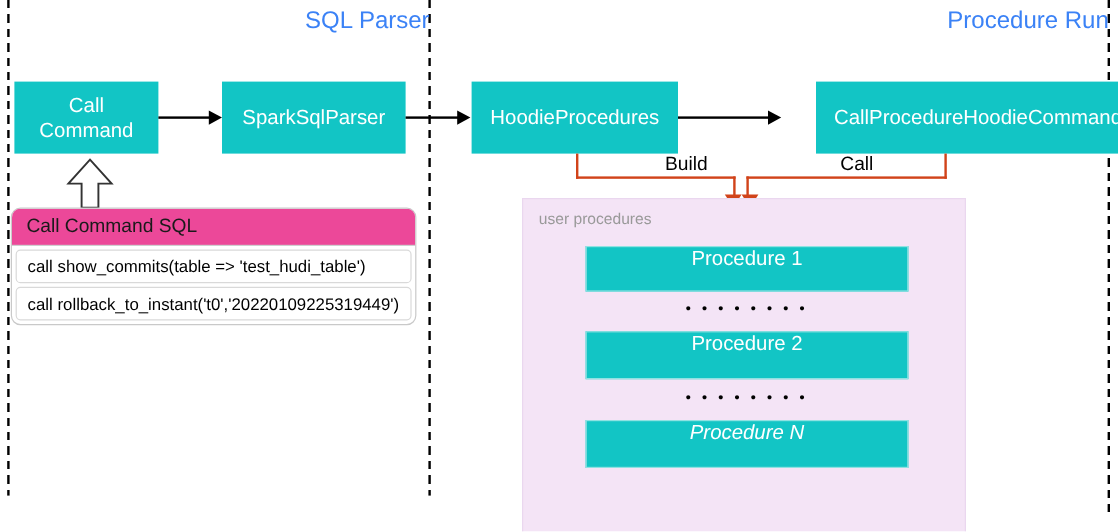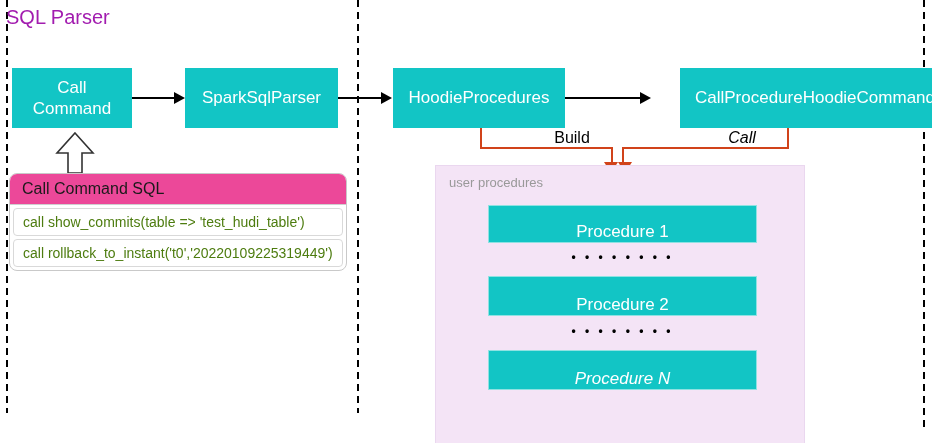--- a/index.html
+++ b/index.html
@@ -2,55 +2,56 @@
 <html><head>
 <meta charset="utf-8">
 <style>
   html,body{margin:0;padding:0;background:#fff;}
   #stage{
     position:relative;width:932px;height:443px;background:#fff;overflow:hidden;
     font-family:"Liberation Sans", sans-serif;
   }
   .vdash{position:absolute;width:2px;top:0;
     background:repeating-linear-gradient(to bottom,#000 0 7px,transparent 7px 12px);}
-  .lane-title{position:absolute;top:6px;font-size:20px;color:#a21caf;text-align:left;}
+  .lane-title{position:absolute;top:6px;font-size:20px;color:#3b82f6;text-align:right;}
   .node{position:absolute;background:#12C5C5;color:#fff;display:flex;align-items:center;
     justify-content:center;text-align:center;font-size:17px;line-height:1.25;}
   .hline{position:absolute;height:2px;background:#000;}
   .head-right{position:absolute;width:0;height:0;border-top:6px solid transparent;
     border-bottom:6px solid transparent;border-left:11px solid #000;}
   .oseg{position:absolute;background:#D1431A;}
   .ohead-down{position:absolute;width:0;height:0;border-left:7px solid transparent;
     border-right:7px solid transparent;border-top:11px solid #D1431A;}
   .conn-label{position:absolute;top:129px;font-size:16px;color:#000000;text-align:center;}
   .sql-panel{position:absolute;left:9px;top:173px;width:336px;background:#fff;
     border:1px solid #c9c9c9;border-radius:8px;overflow:hidden;}
   .sql-header{height:30px;line-height:30px;background:#ec4899;border-bottom:1px solid #cfcfcf;
     padding-left:12px;font-size:16px;color:#1a1a1a;}
   .sql-row{margin:3px;height:26px;line-height:26px;background:#fff;border:1px solid #d9d9d9;
-    border-radius:4px;padding-left:9px;font-size:14px;color:#4d7c0f;white-space:nowrap;}
+    border-radius:4px;padding-left:9px;font-size:14px;color:#000000;white-space:nowrap;}
   .user-panel{position:absolute;left:435px;top:165px;width:370px;height:317px;
     background:#F4E4F6;border:1px solid #EAD7EF;box-sizing:border-box;}
   .user-panel-title{position:absolute;left:13px;top:9px;font-size:13px;color:#999;}
   .proc{position:absolute;left:52px;width:269px;background:#12C5C5;color:#fff;display:flex;
-    align-items:flex-end;justify-content:center;font-size:17px;border:1px solid #8fe2e2;box-sizing:border-box;}
+    align-items:flex-start;justify-content:center;font-size:17px;border:1px solid #8fe2e2;box-sizing:border-box;}
   .dots{position:absolute;left:52px;width:269px;text-align:center;font-size:12px;
     font-weight:bold;letter-spacing:3px;color:#000;}
   .uparrow{position:absolute;left:55px;top:131px;}
 </style>
 </head>
 <body>
 
 <div id="stage">
 
   <div class="vdash" style="left:6px;height:413px;"></div>
   <div class="vdash" style="left:357px;height:413px;"></div>
   <div class="vdash" style="left:923px;height:430px;"></div>
 
   <div class="lane-title" style="left:6px;width:352px;">SQL Parser</div>
+  <div class="lane-title" style="left:358px;width:566px;">Procedure Run</div>
 
   <div class="node" style="left:12px;top:68px;width:120px;height:60px;justify-content:center;">
     <span style="max-width:90px;">Call Command</span>
   </div>
   <div class="node" style="left:393px;top:68px;width:172px;height:60px;">
     <span>HoodieProcedures</span>
   </div>
   <div class="node" style="left:185px;top:68px;width:153px;height:60px;">
     <span>SparkSqlParser</span>
   </div>
@@ -80,21 +81,21 @@
   <div class="oseg" style="left:480px;top:128px;width:2px;height:21px;"></div>
   <div class="oseg" style="left:480px;top:147px;width:133px;height:2px;"></div>
   <div class="oseg" style="left:611px;top:147px;width:2px;height:17px;"></div>
   <div class="ohead-down" style="left:604px;top:162px;"></div>
   <div class="conn-label" style="left:540px;width:64px;">Build</div>
 
   <div class="oseg" style="left:787px;top:128px;width:2px;height:21px;"></div>
   <div class="oseg" style="left:622px;top:147px;width:167px;height:2px;"></div>
   <div class="oseg" style="left:622px;top:147px;width:2px;height:17px;"></div>
   <div class="ohead-down" style="left:618px;top:162px;"></div>
-  <div class="conn-label" style="left:712px;width:60px;font-style:italic;">Call</div>
+  <div class="conn-label" style="left:684px;width:60px;">Call</div>
 
   <div class="user-panel">
     <div class="user-panel-title">user procedures</div>
 
     <div class="proc" style="top:39px;height:38px;">
       <span>Procedure 1</span>
     </div>
     <div class="dots" style="top:84px;">• • • • • • • •</div>
     <div class="proc" style="top:110px;height:40px;">
       <span>Procedure 2</span>

